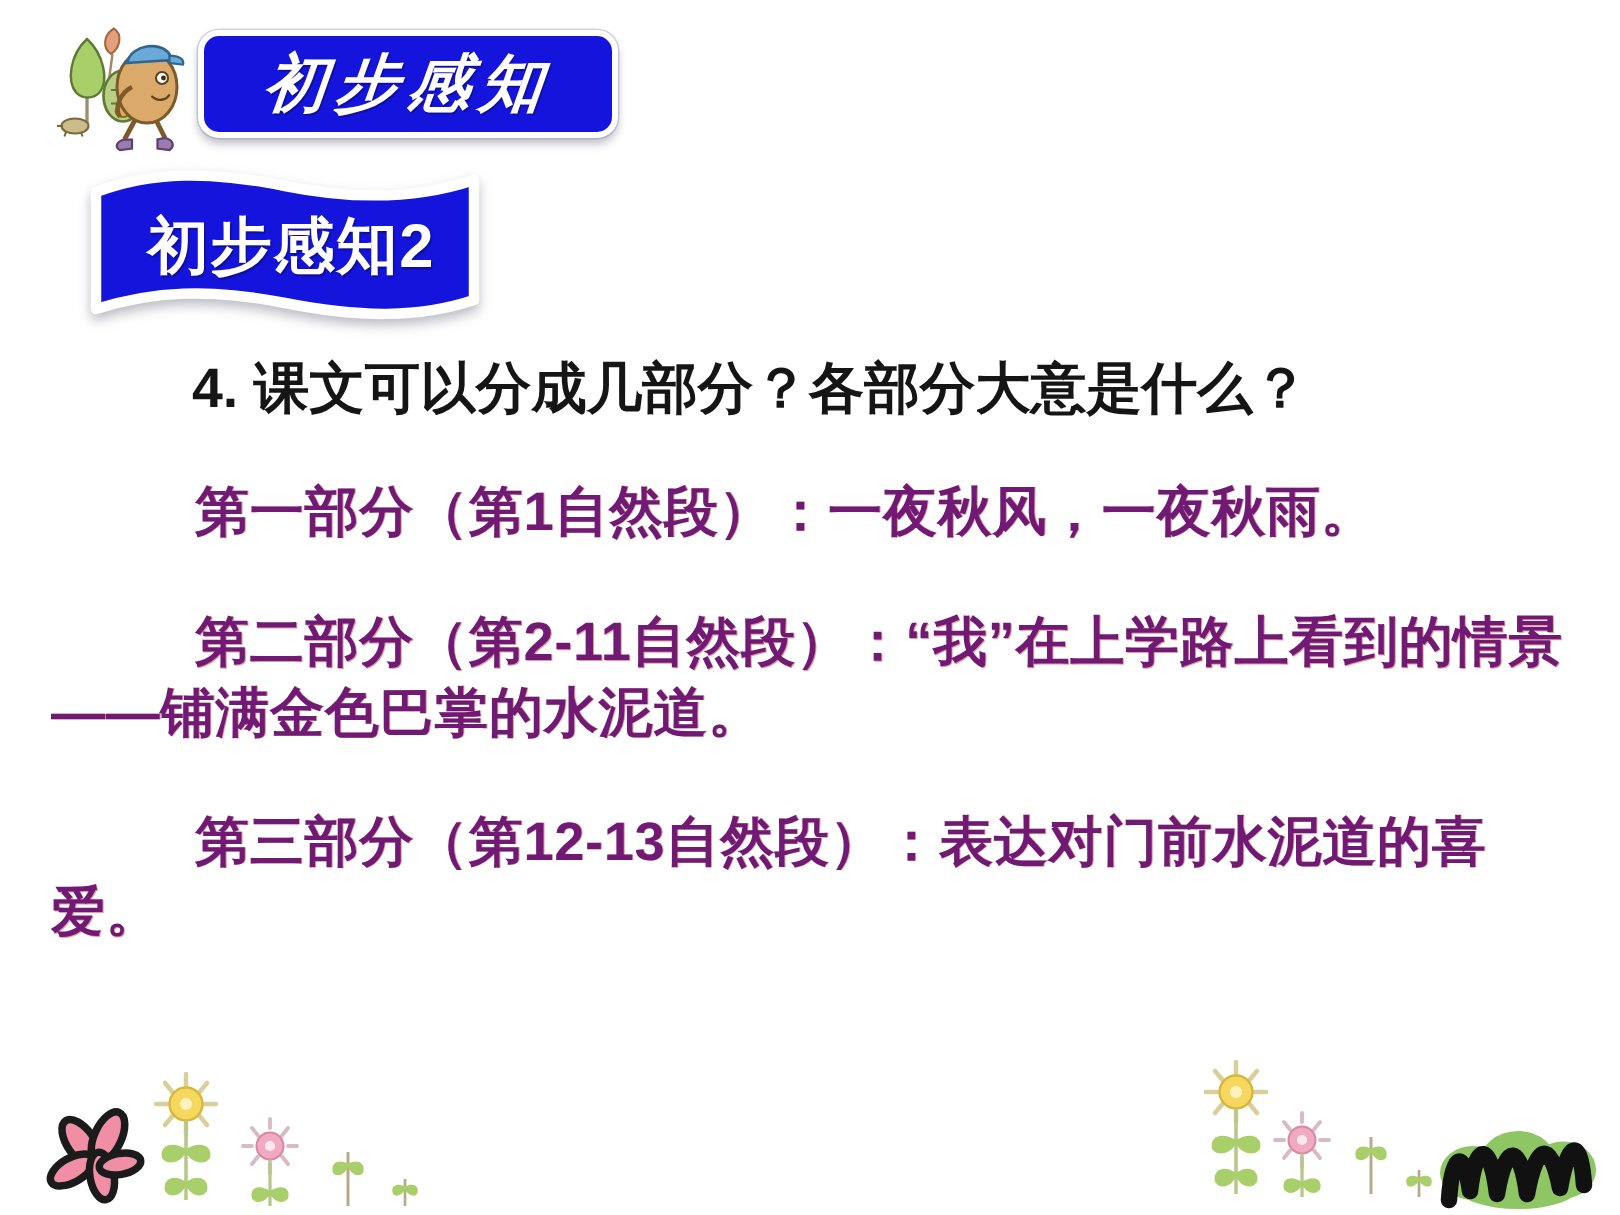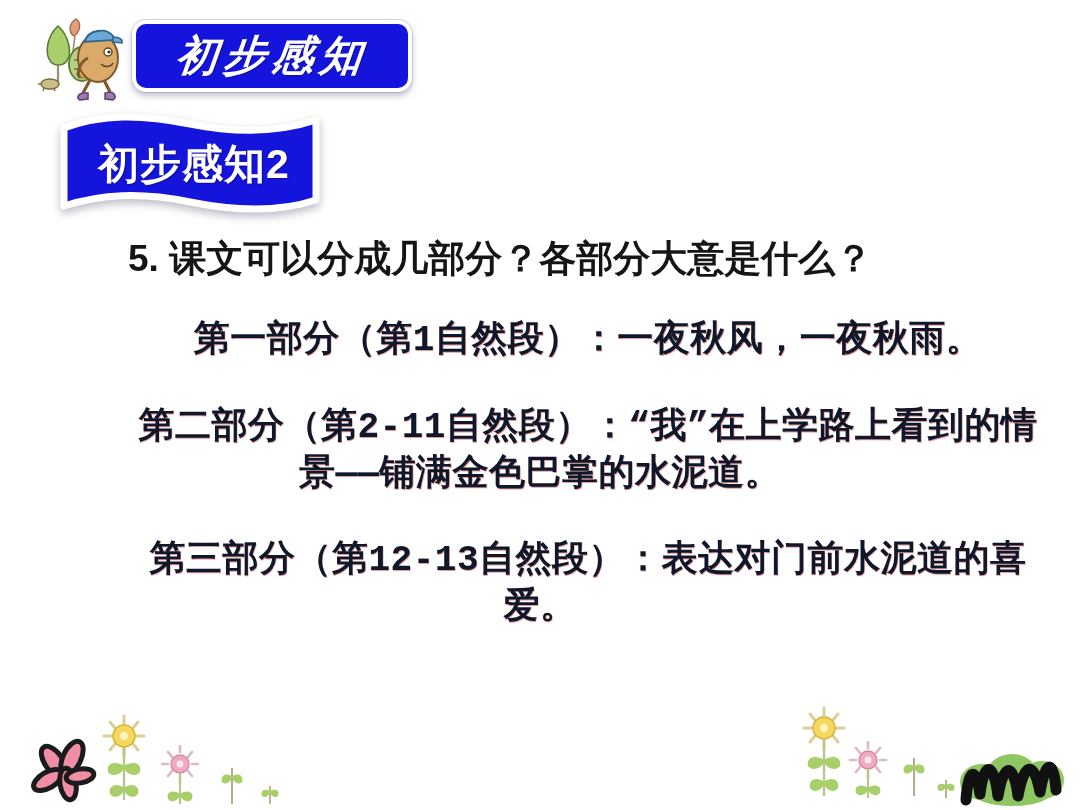--- a/index.html
+++ b/index.html
@@ -104,27 +104,26 @@
     white-space: nowrap;
     letter-spacing: 0px;
   }
 
   
   #parts-block {
     position: absolute;
     left: 34px;
     top: 318px;
     width: 1012px;
-    color: #0f172a;
-    font-family: Liberation Mono, monospace;
+    color: #701a75;
+    font-family: Liberation Sans, sans-serif;
     font-weight: bold;
     font-size: 36px;
     line-height: 1.30;
     letter-spacing: 0.5px;
-    text-align: center;
   }
   #parts-block .part {
     margin-bottom: 40px;
     text-indent: 96px;
     text-shadow: 0.6px 0.6px 0 rgba(201,36,29,0.45);
   }
   #parts-block .part:last-child { margin-bottom: 14px; }
 
   
   .deco { position: absolute; }
@@ -183,21 +182,21 @@
                C 44 2, 82 2, 132 12
                C 182 22, 222 20, 258 8
                L 258 88
                C 222 100, 182 100, 132 90
                C 82 80, 44 82, 6 94
                Z" fill="#1414dc" stroke="#ffffff" stroke-width="7" stroke-linejoin="round"></path>
     </svg>
     <span class="banner-text">初步感知2</span>
   </div>
 
-  <div id="question-line">5. 课文可以分成几部分？各部分大意是什么？</div>
+  <div id="question-line">4. 课文可以分成几部分？各部分大意是什么？</div>
 
   <div id="parts-block">
     <div class="part">第一部分（第1自然段）：一夜秋风，一夜秋雨。</div>
     <div class="part">第二部分（第2-11自然段）：“我”在上学路上看到的情景——铺满金色巴掌的水泥道。</div>
     <div class="part">第三部分（第12-13自然段）：表达对门前水泥道的喜爱。</div>
   </div>
 
   <div class="deco" id="deco-bottom-left">
     <svg viewBox="0 0 280 96" width="280" height="96">
 

